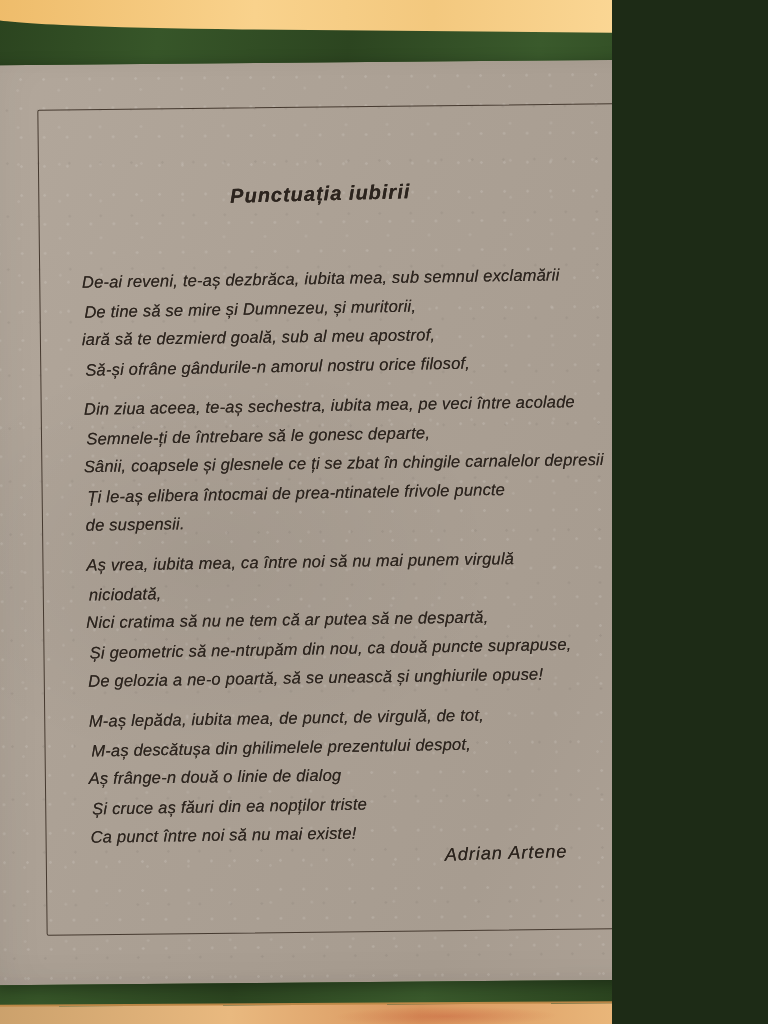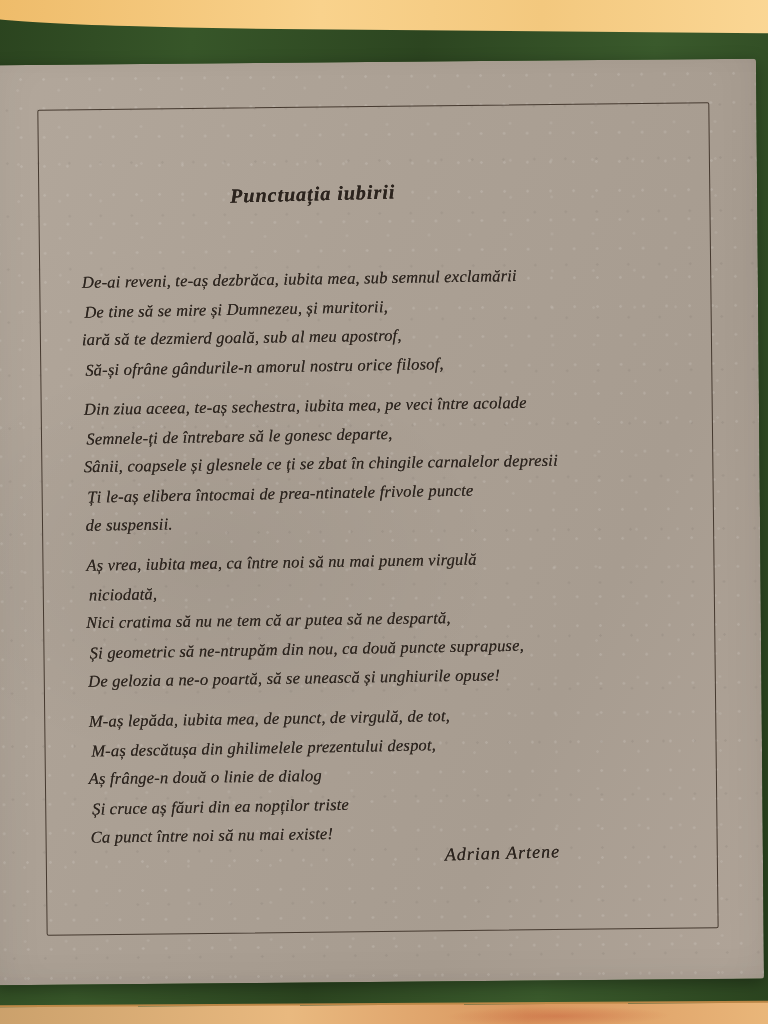--- a/index.html
+++ b/index.html
@@ -1,19 +1,19 @@
 <!DOCTYPE html>
 <html><head>
 <meta charset="utf-8">
 <style>
   html,body{margin:0;padding:0;background:#1d2b16;}
   .shot{
-    position:relative;width:768px;height:1024px;overflow:hidden;
+    position:relative;width:612px;height:1024px;overflow:hidden;
     background:linear-gradient(97deg,#2b441f 0%,#375629 22%,#2c4520 48%,#3a5a2c 74%,#2b441f 100%);
-    font-family:Liberation Serif, serif;
+    font-family:Liberation Sans, sans-serif;
   }
   
   .strip-top{
     position:absolute;left:-12px;right:-12px;top:-10px;height:40px;
     background:linear-gradient(90deg,#eebb69,#f9d28c 42%,#f3c87e 70%,#fbd795);
     transform:rotate(0.5deg);
     border-bottom-left-radius:40% 10px;
   }
   .strip-bottom{
     position:absolute;left:-12px;right:-12px;bottom:-8px;height:27px;

